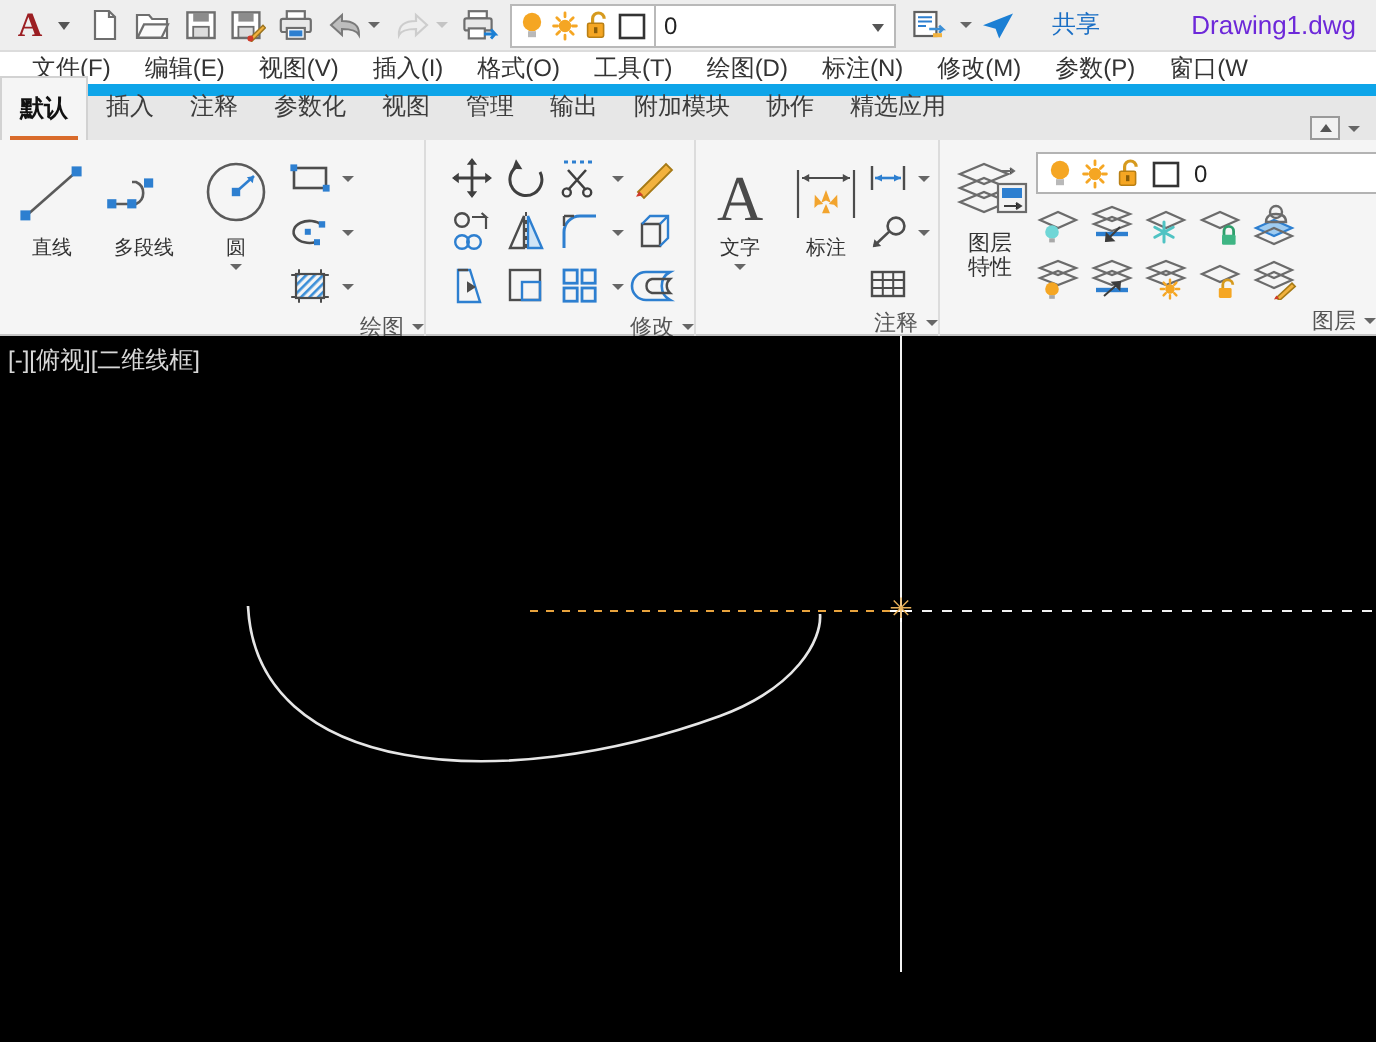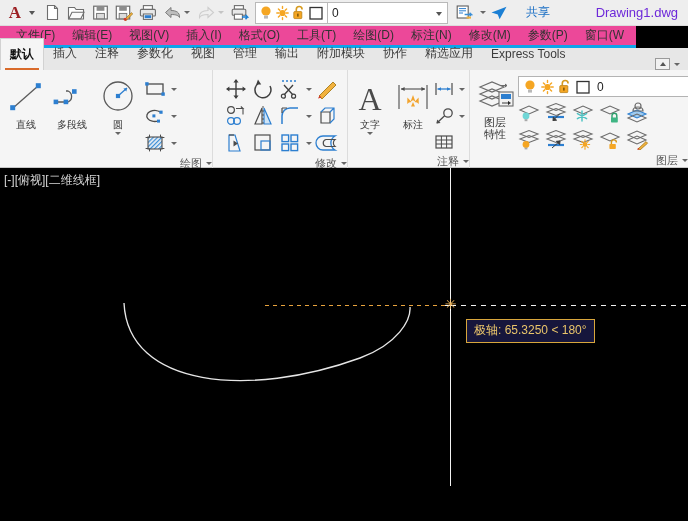--- a/index.html
+++ b/index.html
@@ -50,22 +50,22 @@
   }
   .qat-layercombo .cb-arrow { position: absolute; right: 5px; top: 9px; }
   .qat-title {
     margin-left: auto; margin-right: 10px;
     font-size: 13px; color: #6d28d9;
   }
   .share-btn { display: flex; align-items: center; gap: 18px; color: #1b6fc4; font-size: 12px; }
 
   
   .menubar {
-    position: absolute; top: 26px; left: 0; width: 636px; height: 22px;
-    background: #ec4899; border-bottom: 3px solid #0ea5e9;
+    position: absolute; top: 26px; left: 0; width: 688px; height: 22px;
+    background: #ffffff; border-bottom: 6px solid #0ea5e9;
     display: flex; align-items: center; padding-left: 8px;
   }
   .menu-item {
     font-size: 12px; color: #333; padding: 2px 9px 2px 8px; white-space: nowrap;
   }
 
   
   .ribbon-tabs {
     position: absolute; top: 48px; left: 0; width: 688px; height: 22px;
     background: #e7e7e7;
@@ -336,21 +336,20 @@
     <div class="rtab active">默认</div>
     <div class="rtab">插入</div>
     <div class="rtab">注释</div>
     <div class="rtab">参数化</div>
     <div class="rtab">视图</div>
     <div class="rtab">管理</div>
     <div class="rtab">输出</div>
     <div class="rtab">附加模块</div>
     <div class="rtab">协作</div>
     <div class="rtab">精选应用</div>
-    <div class="rtab">Express Tools</div>
     <div class="rtab-minimize">
       <span class="mini-box">
           <span class="mini-up"></span>
         </span>
       <span class="caret-sm"></span>
     </div>
   </div>
 
   <div class="ribbon">
 
@@ -787,16 +786,15 @@
       <path d="M124 135 C 128 220, 250 230, 360 190 C 398 176, 411 152, 410 139" fill="none" stroke="#e6e6e6" stroke-width="1.35"></path>
     </svg>
 
     <div class="track-left" style="top:137px;"></div>
     <div class="track-right" style="top:137px;"></div>
 
     <div class="crosshair-v"></div>
     <div class="pickbox" style="top:132px;"></div>
     <div class="snapx" style="top:130px;">✳</div>
 
-    <div class="tooltip" style="top:151px;">极轴: 65.3250 &lt; 180°</div>
   </div>
 
 </div>
 
 </body></html>

